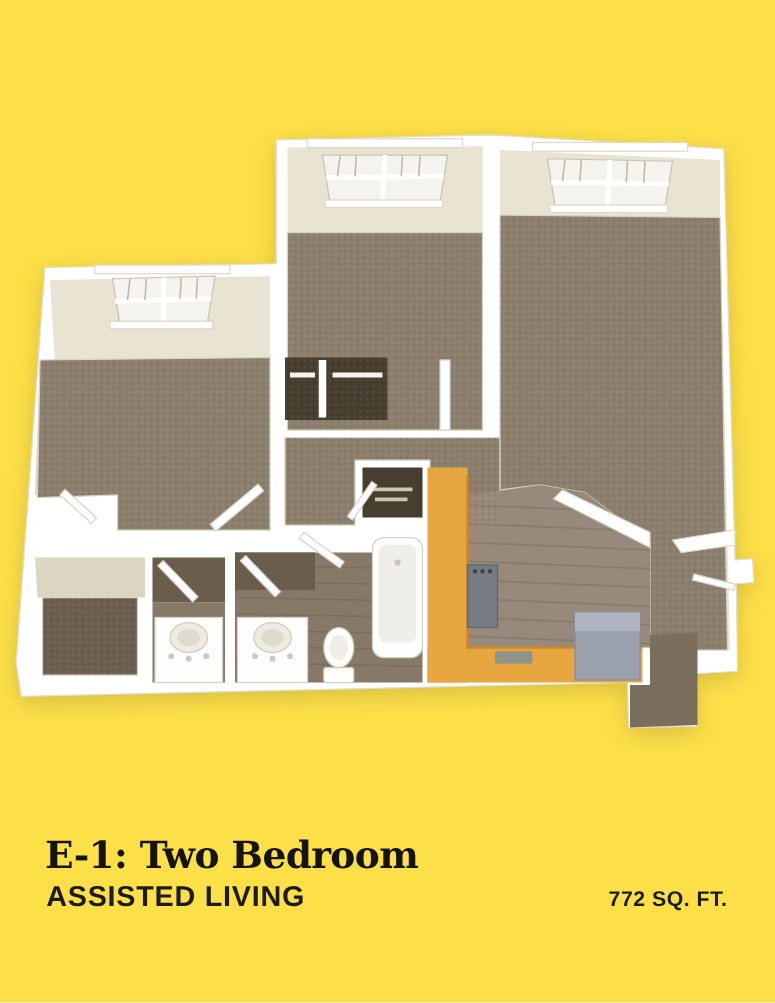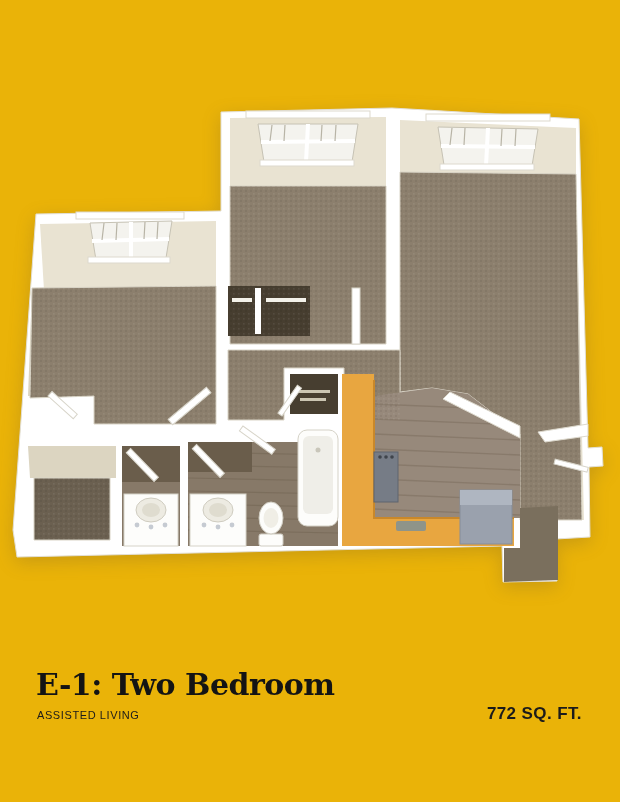--- a/index.html
+++ b/index.html
@@ -1,24 +1,24 @@
 <!DOCTYPE html>
 <html><head>
 <meta charset="utf-8">
 <style>
   html,body{margin:0;padding:0;background:#ffffff;}
-  .page{position:relative;width:620px;height:802px;background:#eab308;overflow:hidden;
+  .page{position:relative;width:620px;height:802px;background:#fde047;overflow:hidden;
         font-family:"Liberation Sans",sans-serif;}
   .plan-wrap{position:absolute;left:0;top:0;width:620px;height:620px;}
   .building{filter:drop-shadow(0 5px 9px rgba(80,70,50,0.22));}
   .title{position:absolute;left:36px;top:668px;font-family:"DejaVu Serif","Liberation Serif",serif;
          font-weight:bold;font-size:30px;line-height:34px;color:#141414;letter-spacing:-0.5px;}
   .subrow{position:absolute;left:37px;right:38px;top:704px;display:flex;
           justify-content:space-between;align-items:baseline;}
-  .subtype{font-weight:normal;font-size:11px;letter-spacing:0.6px;color:#1b1b1b;}
+  .subtype{font-weight:bold;font-size:23px;letter-spacing:0.6px;color:#1b1b1b;}
   .area{font-weight:bold;font-size:17px;letter-spacing:0.4px;color:#1b1b1b;}
   .community{position:absolute;left:37px;top:742px;font-weight:bold;font-size:18px;
              letter-spacing:0.2px;color:#222222;}
 </style>
 </head>
 <body>
 
 <div class="page">
 
   <div class="plan-wrap">

